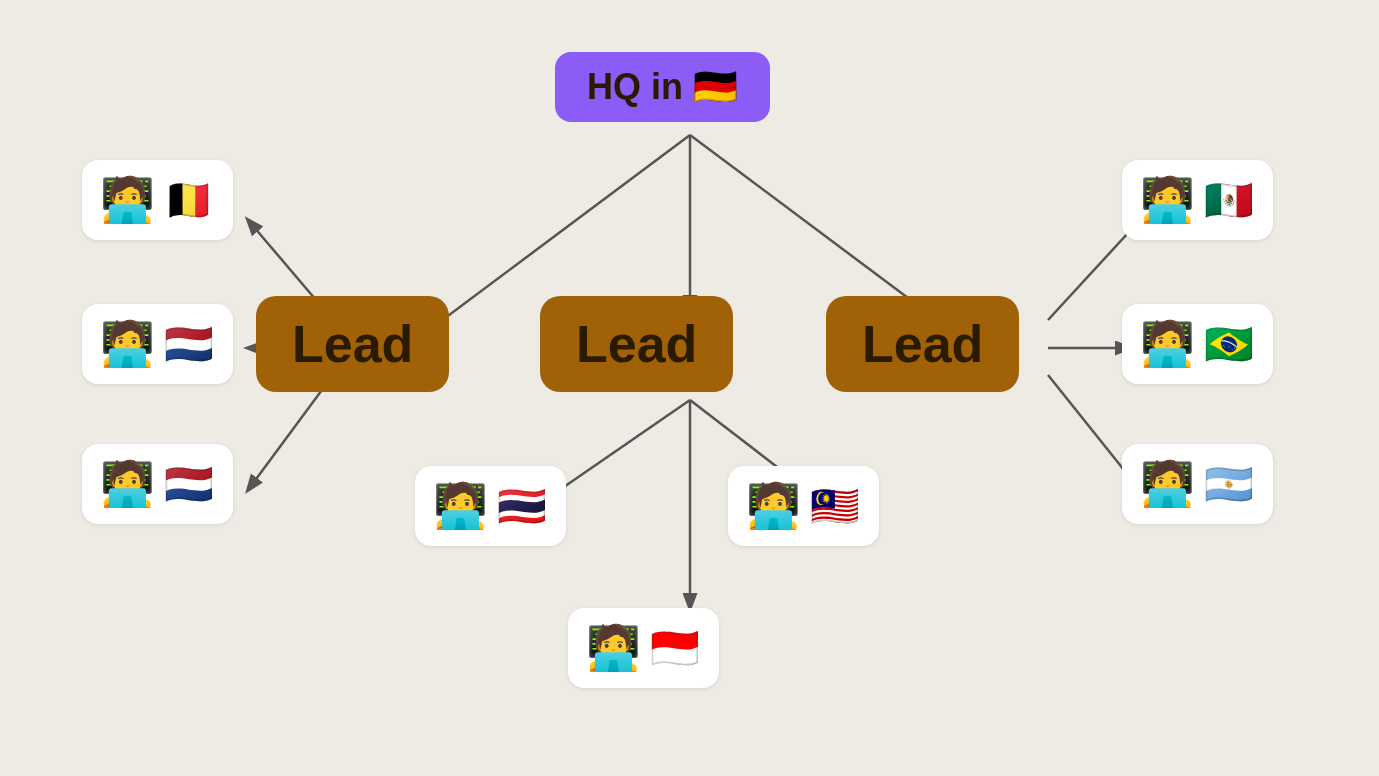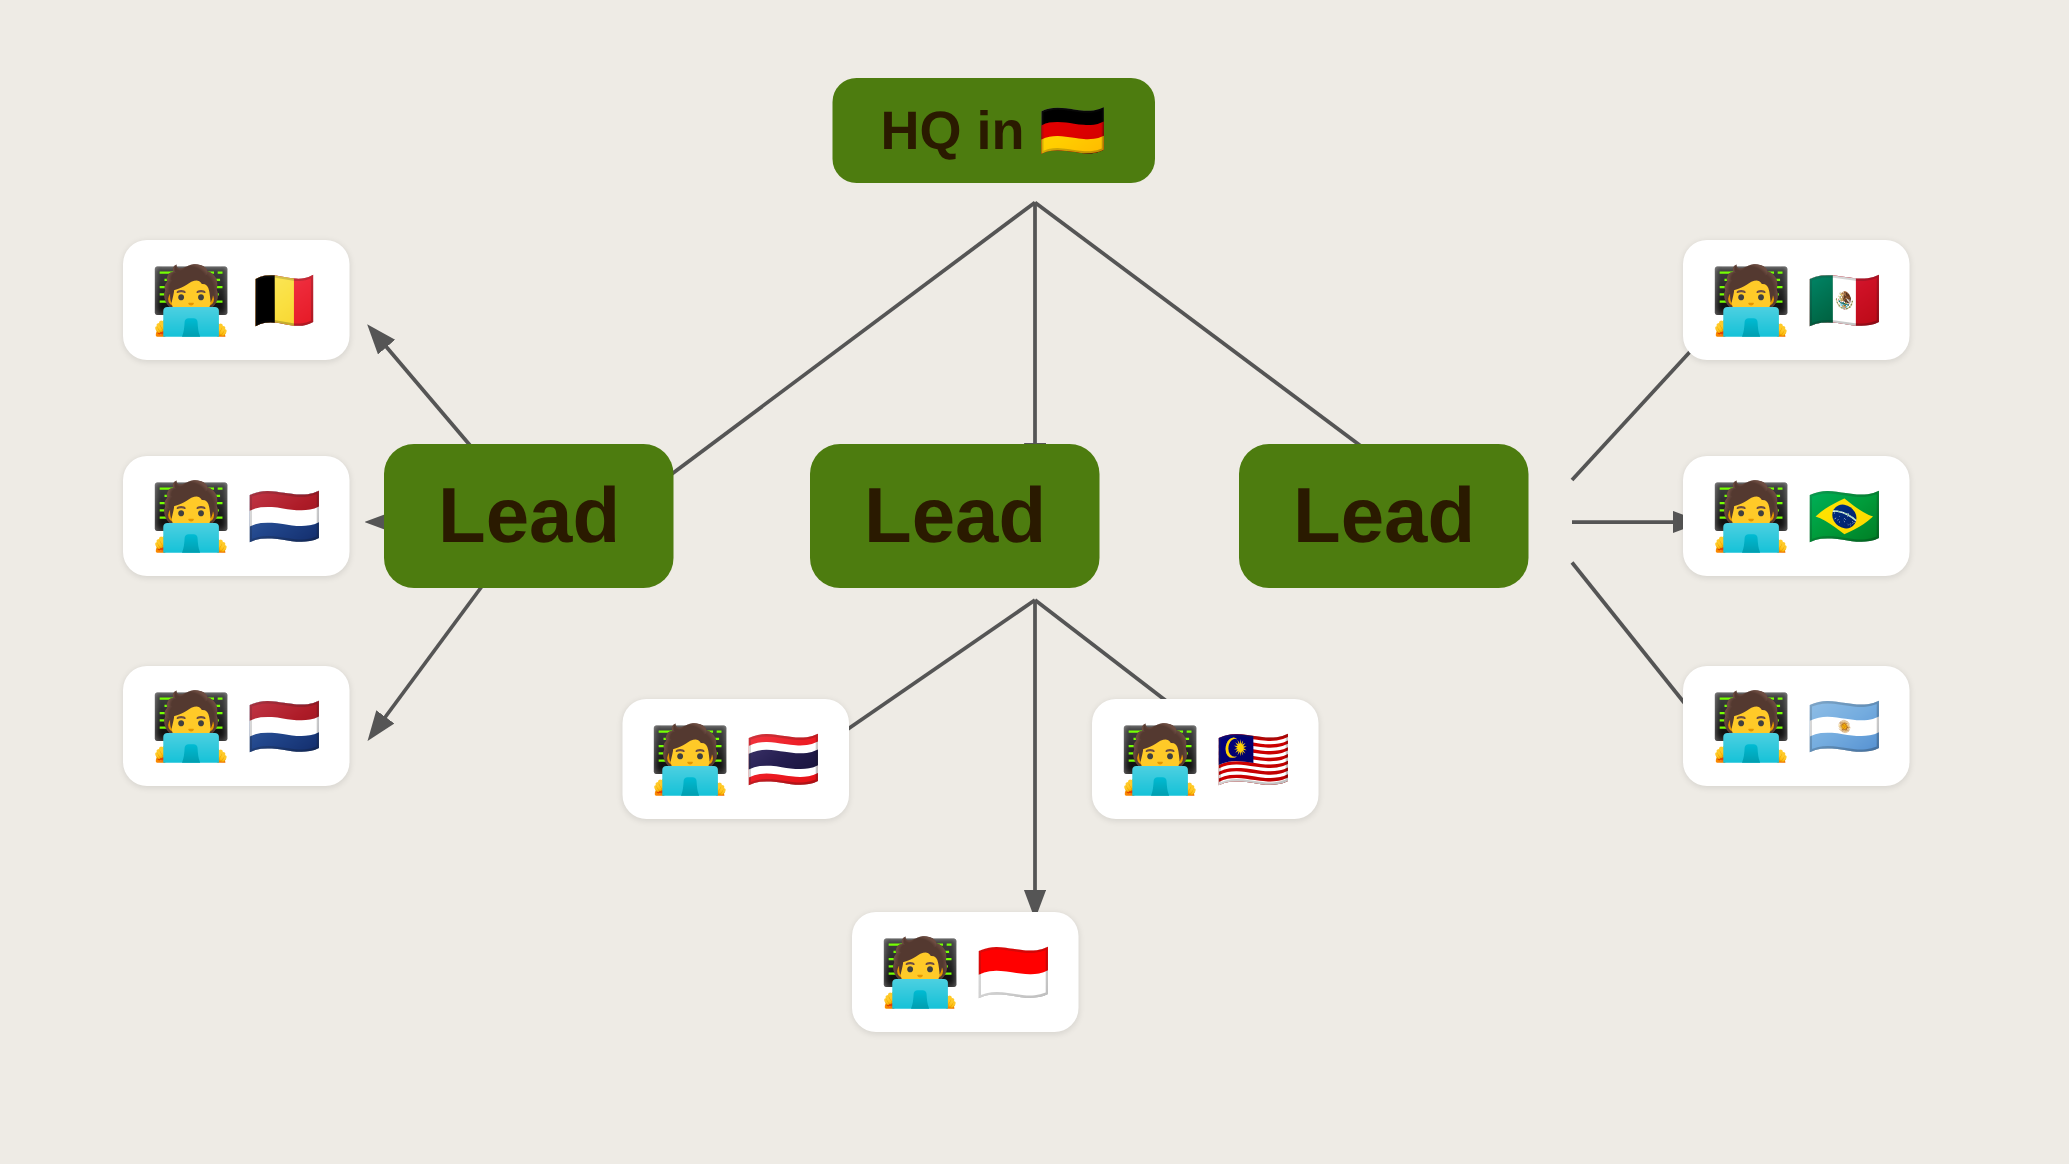--- a/index.html
+++ b/index.html
@@ -23,30 +23,30 @@
       height: 100%;
       pointer-events: none;
     }
     .node {
       position: absolute;
       display: flex;
       align-items: center;
       justify-content: center;
     }
     .node-hq {
-      background: #4d7c0f;
+      background: #8b5cf6;
       border-radius: 16px;
       padding: 14px 32px;
       font-size: 36px;
       font-weight: 800;
       color: #2a1a00;
       white-space: nowrap;
     }
     .node-lead {
-      background: #4d7c0f;
+      background: #a16207;
       border-radius: 20px;
       padding: 18px 36px;
       font-size: 52px;
       font-weight: 800;
       color: #2a1a00;
       white-space: nowrap;
     }
     .node-worker {
       background: #ffffff;
       border-radius: 16px;

